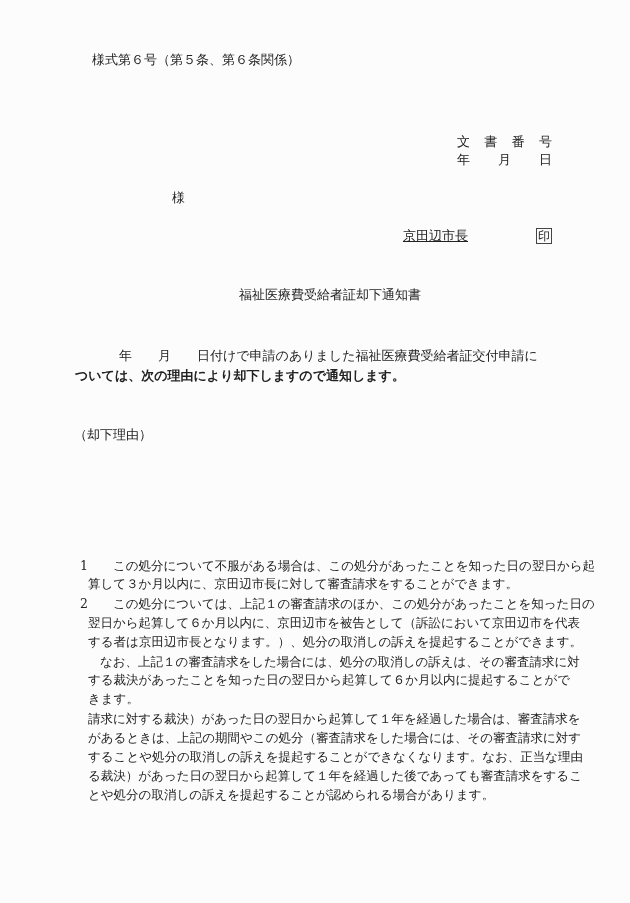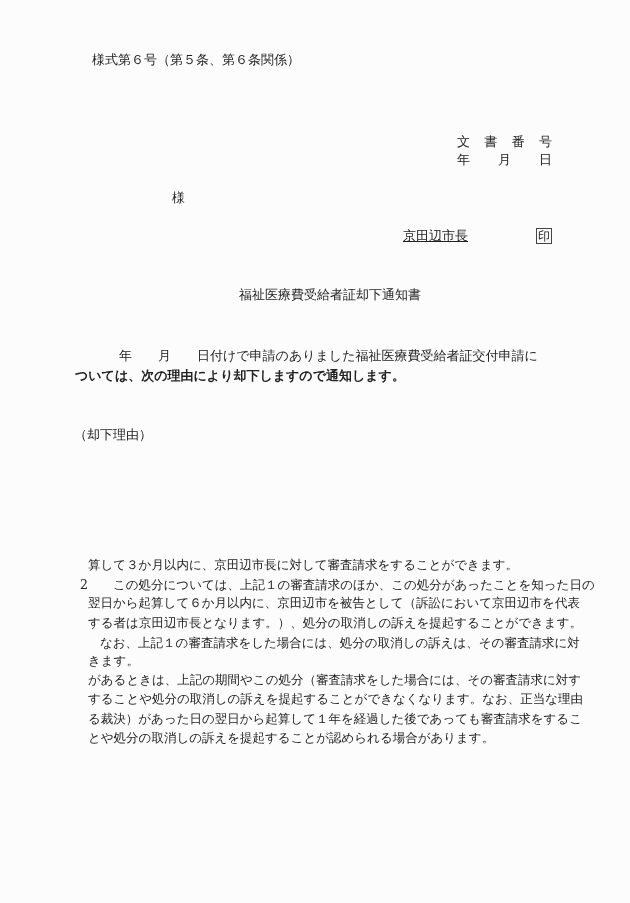--- a/index.html
+++ b/index.html
@@ -51,30 +51,33 @@
 
   <div class="ln" style="left:239px; top:287px;">福祉医療費受給者証却下通知書</div>
 
   <div class="ln" style="left:119px; top:348px;">年　　月　　日付けで申請のありました福祉医療費受給者証交付申請に</div>
   <div class="ln" style="left:75px; top:368px;font-weight:bold;">ついては、次の理由により却下しますので通知します。</div>
 
   <div class="ln" style="left:74px; top:427px;">（却下理由）</div>
 
   <div class="notes">
     <div class="note-item">
+      <div class="note-line"><span>1</span>　　<span>この処分について不服がある場合は、この処分があったことを知った日の翌日から起</span></div>
       <div class="note-line indent1">算して３か月以内に、京田辺市長に対して審査請求をすることができます。</div>
     </div>
     <div class="note-item">
       <div class="note-line"><span>2</span>　　<span>この処分については、上記１の審査請求のほか、この処分があったことを知った日の</span></div>
       <div class="note-line indent1">翌日から起算して６か月以内に、京田辺市を被告として（訴訟において京田辺市を代表</div>
       <div class="note-line indent1">する者は京田辺市長となります。）、処分の取消しの訴えを提起することができます。</div>
       <div class="note-line indent2">なお、上記１の審査請求をした場合には、処分の取消しの訴えは、その審査請求に対</div>
+      <div class="note-line indent1">する裁決があったことを知った日の翌日から起算して６か月以内に提起することがで</div>
       <div class="note-line indent1">きます。</div>
     </div>
     <div class="note-item">
+      <div class="note-line indent1">請求に対する裁決）があった日の翌日から起算して１年を経過した場合は、審査請求を</div>
       <div class="note-line indent1">があるときは、上記の期間やこの処分（審査請求をした場合には、その審査請求に対す</div>
       <div class="note-line indent1">することや処分の取消しの訴えを提起することができなくなります。なお、正当な理由</div>
       <div class="note-line indent1">る裁決）があった日の翌日から起算して１年を経過した後であっても審査請求をするこ</div>
       <div class="note-line indent1">とや処分の取消しの訴えを提起することが認められる場合があります。</div>
     </div>
   </div>
 
 </div>
 
 </body></html>

